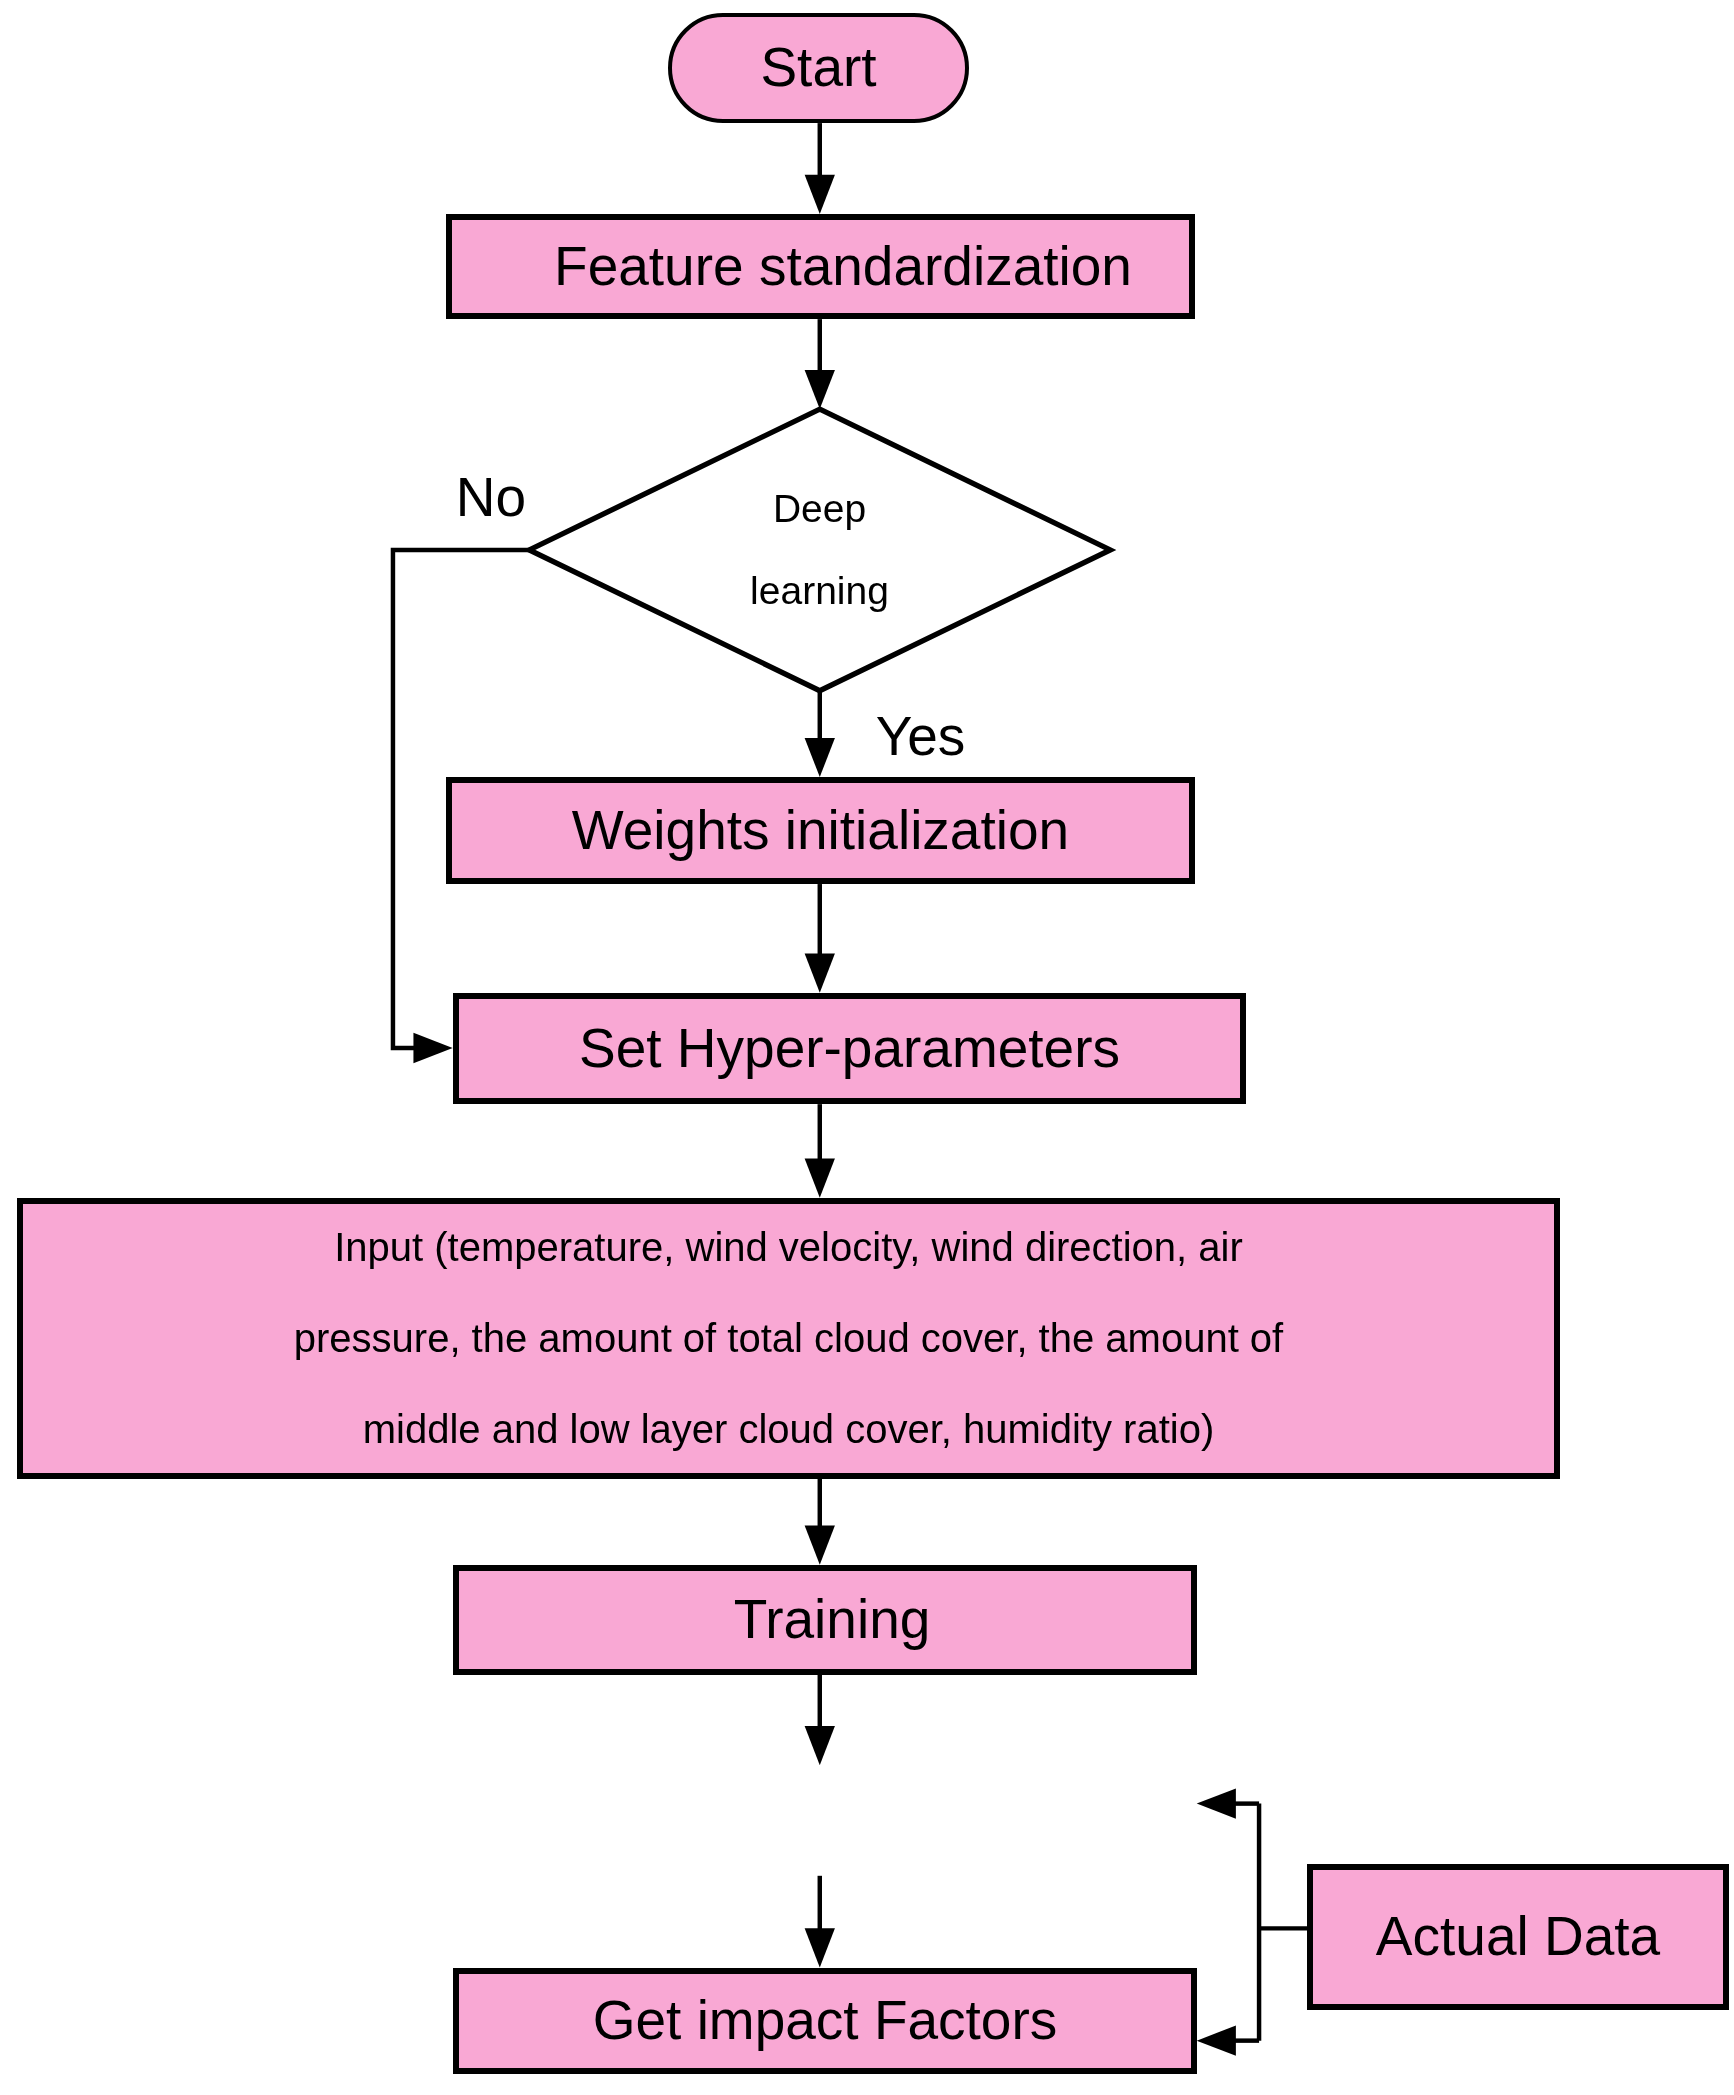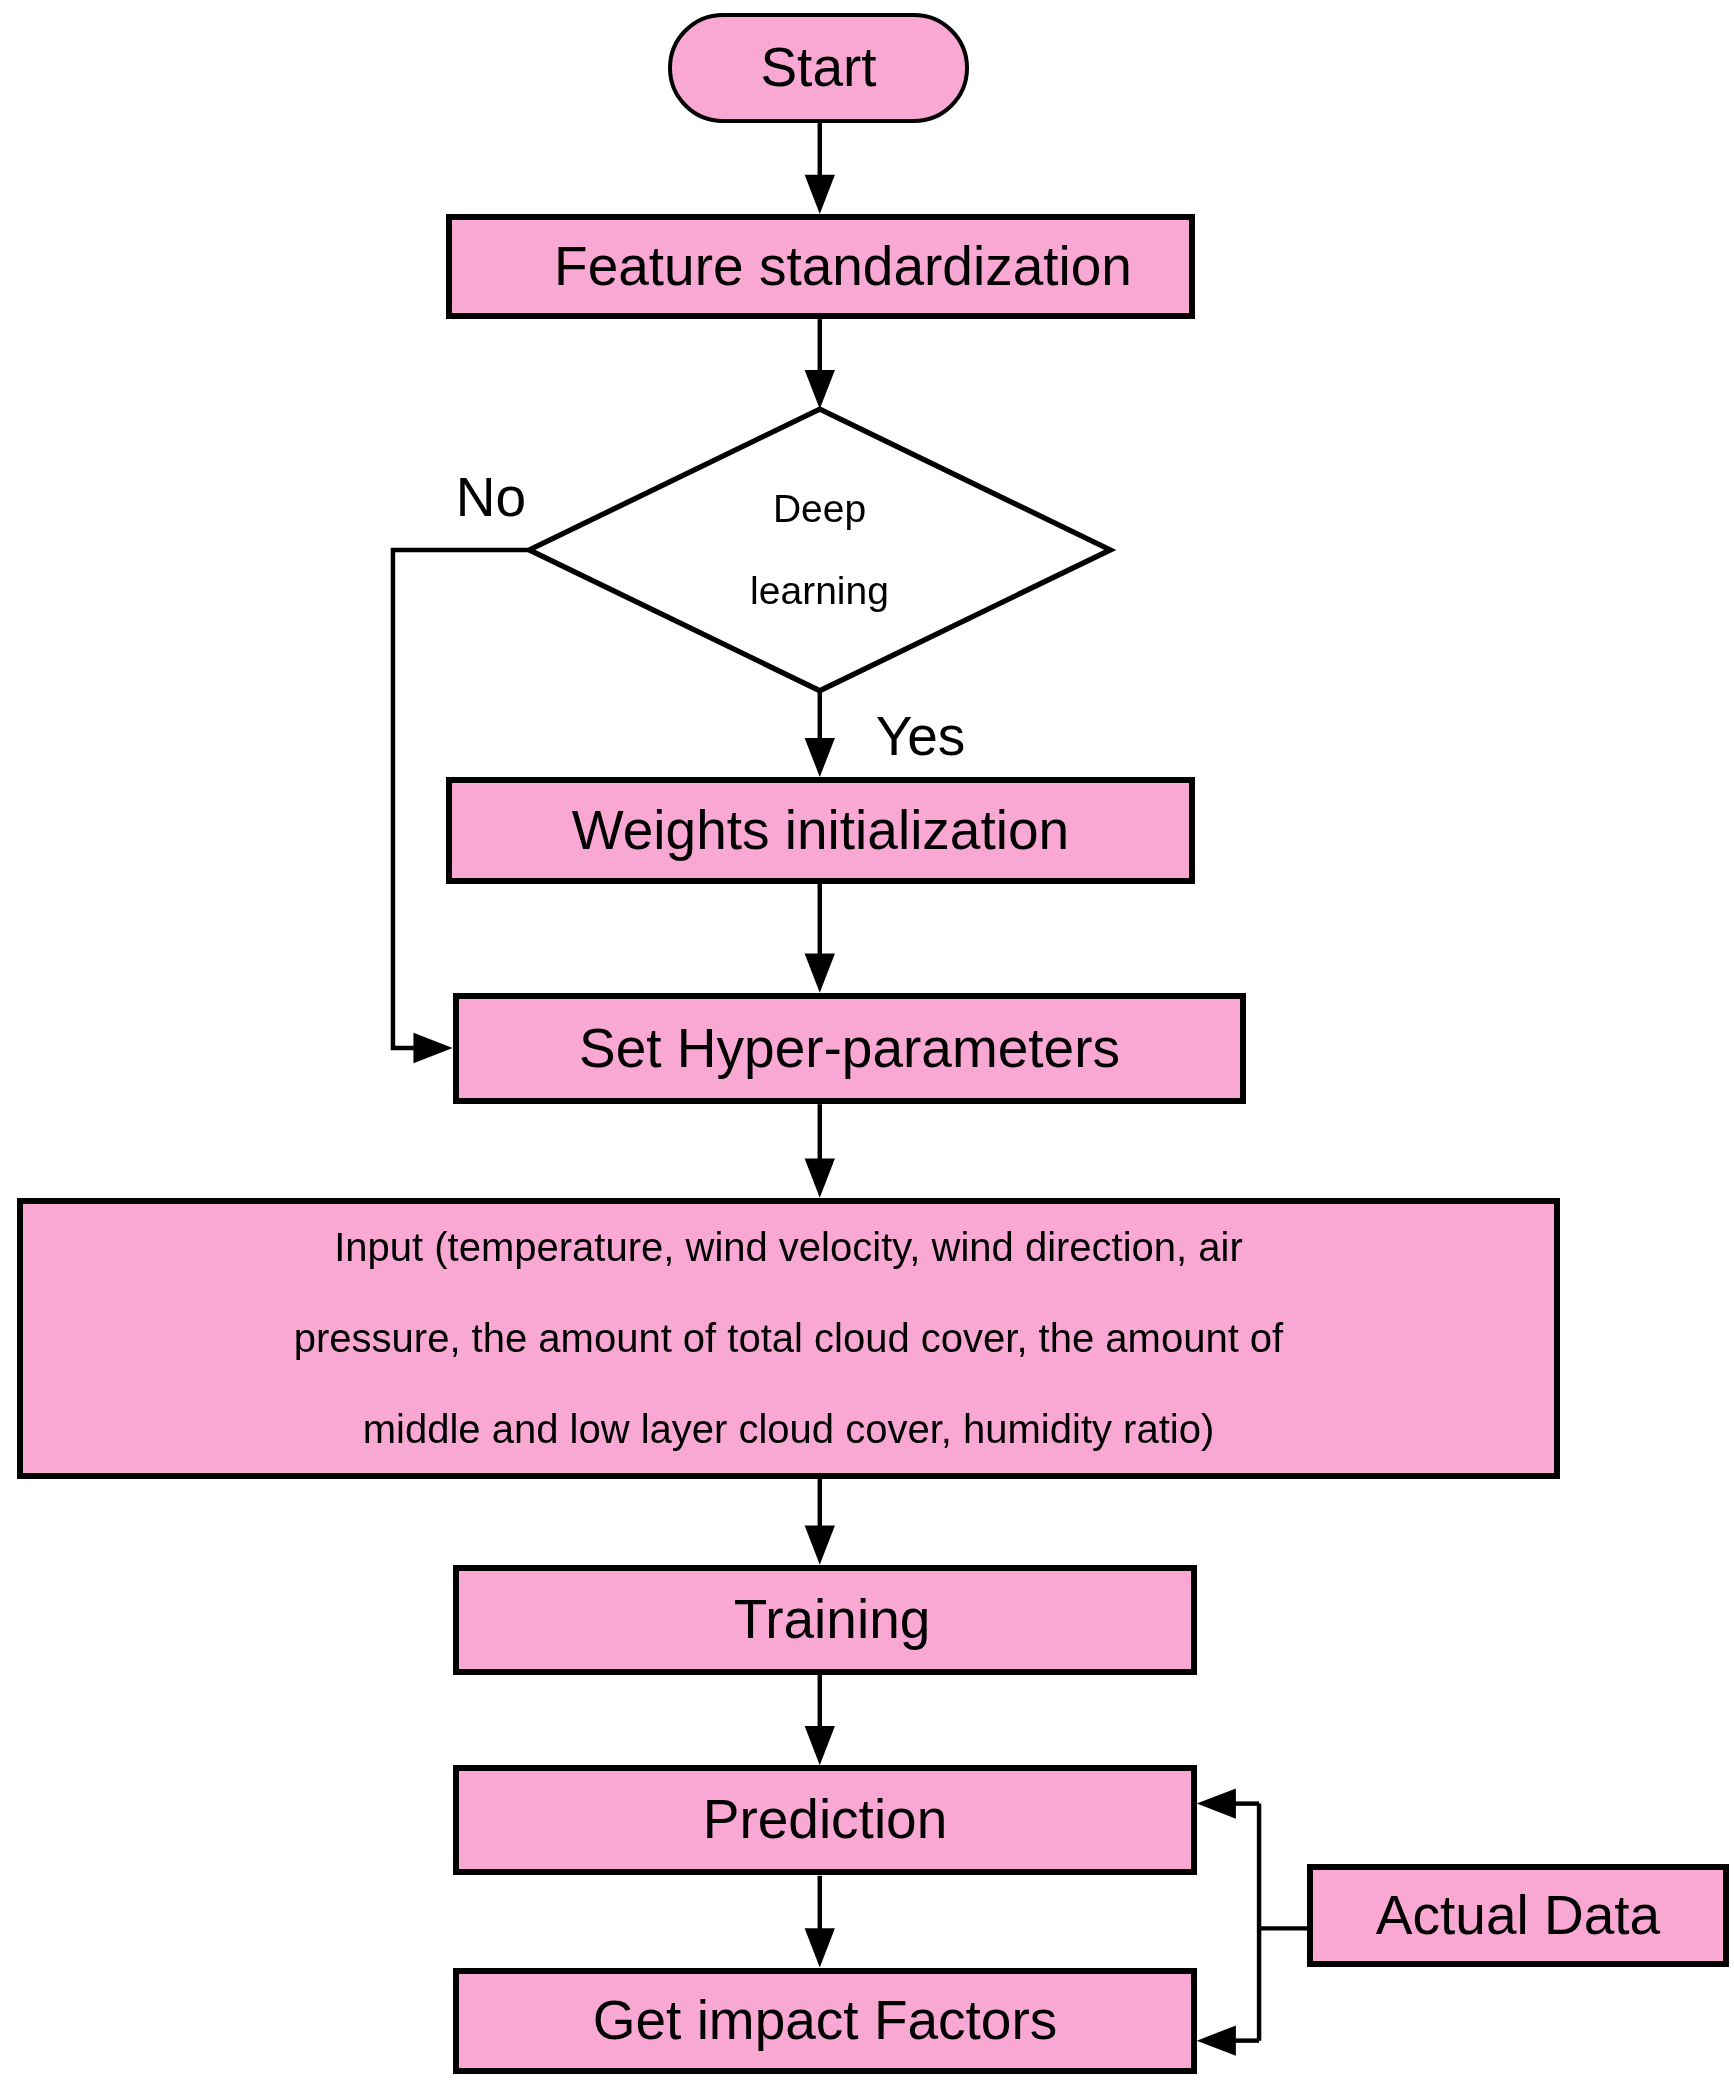--- a/index.html
+++ b/index.html
@@ -118,26 +118,23 @@
       <span>Input (temperature, wind velocity, wind direction, air</span>
       <span>pressure, the amount of total cloud cover, the amount of</span>
       <span>middle and low layer cloud cover, humidity ratio)</span>
     </div>
   </div>
 
   <div class="node" style="left:453px;top:1565px;width:744px;height:110px;padding-left:14px;">
     <span class="label">Training</span>
   </div>
 
-  <div class="node" style="left:453px;top:1765px;width:744px;height:110px;">
-    <span class="label">Prediction</span>
-  </div>
 
   <div class="node" style="left:453px;top:1968px;width:744px;height:106px;">
     <span class="label">Get impact Factors</span>
   </div>
 
-  <div class="node" style="left:1307px;top:1864px;width:422px;height:103px;">
+  <div class="node" style="left:1307px;top:1864px;width:422px;height:146px;">
     <span class="label">Actual Data</span>
   </div>
 
 </div>
 
 
 </body></html>

